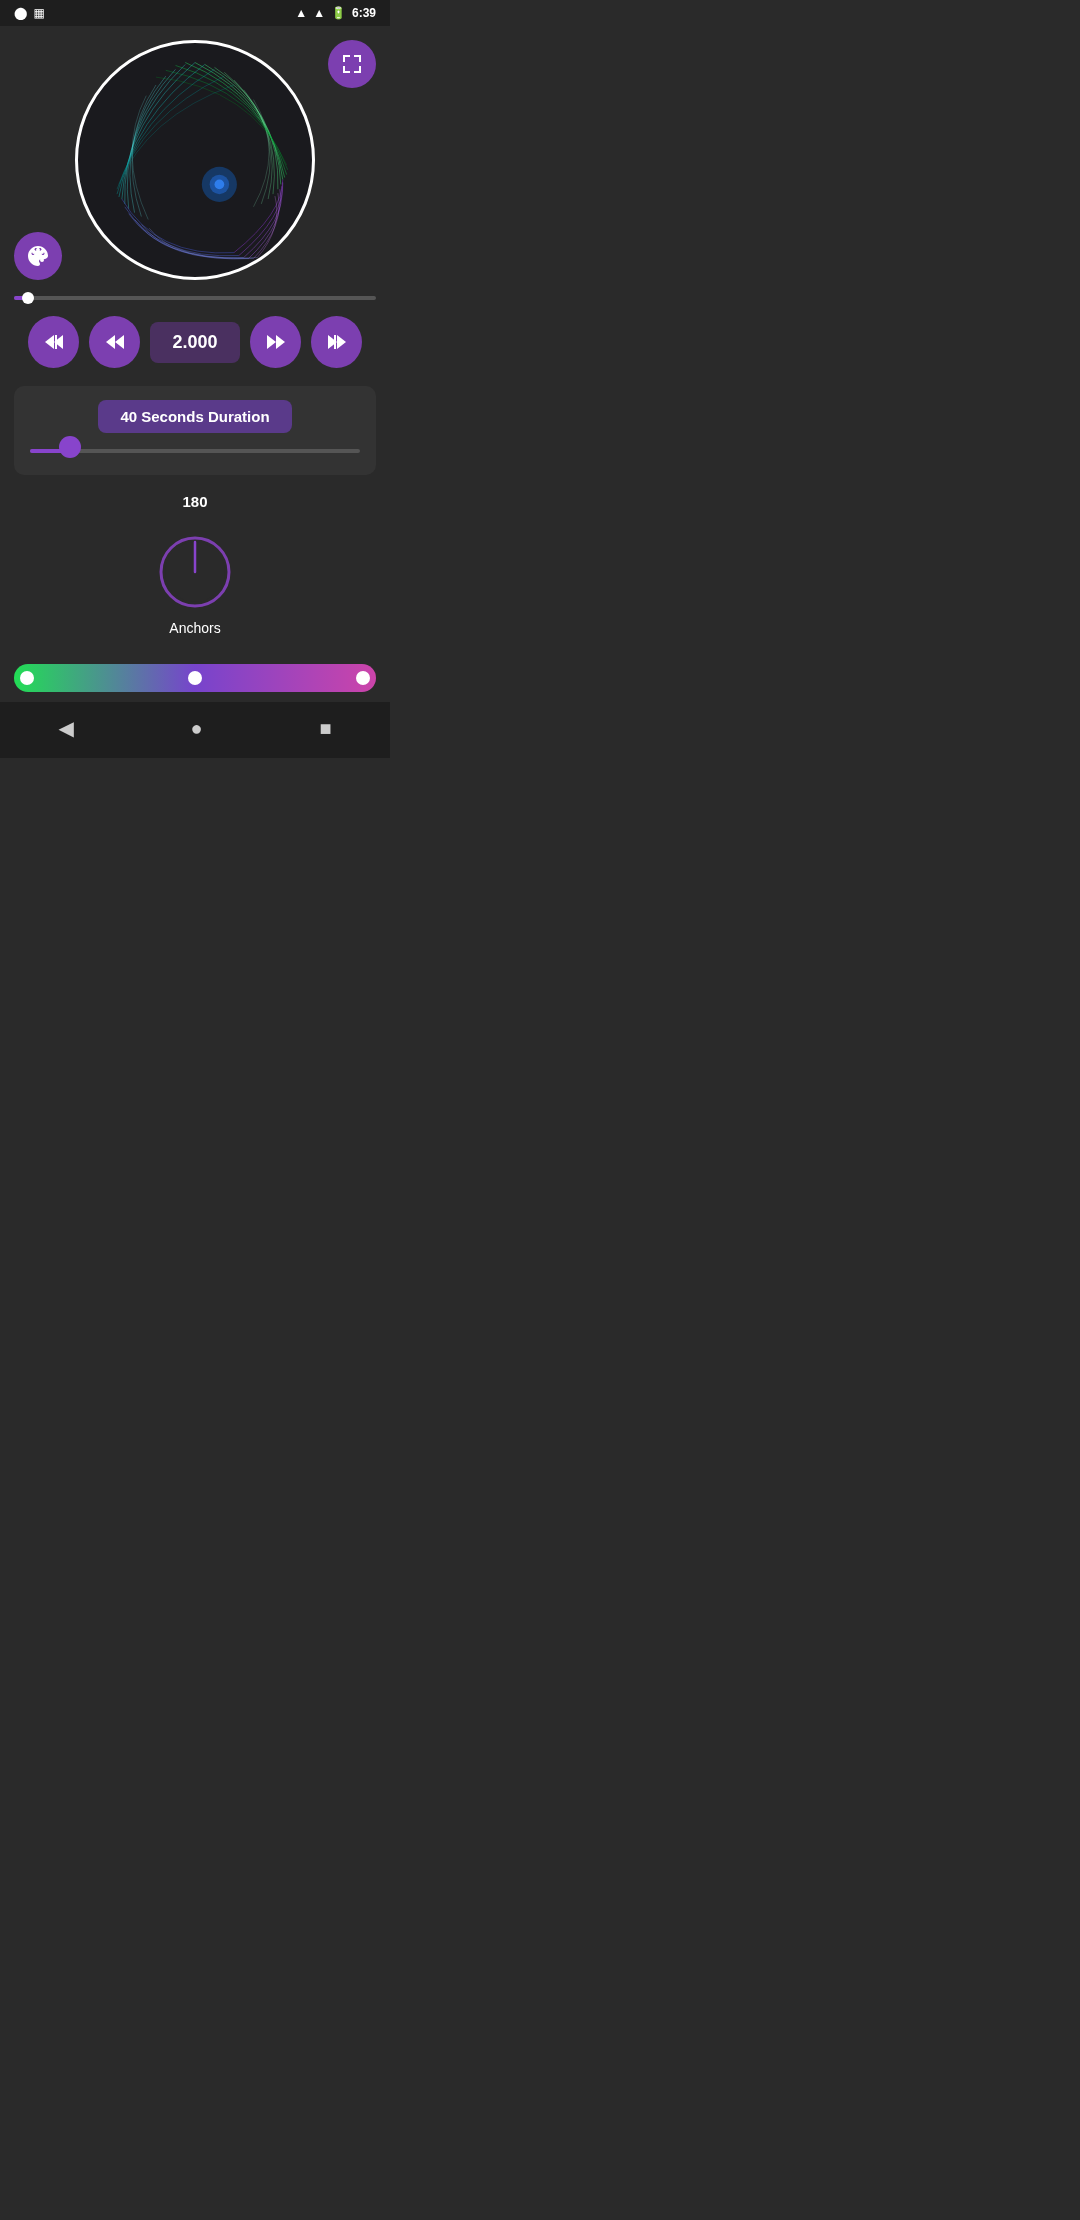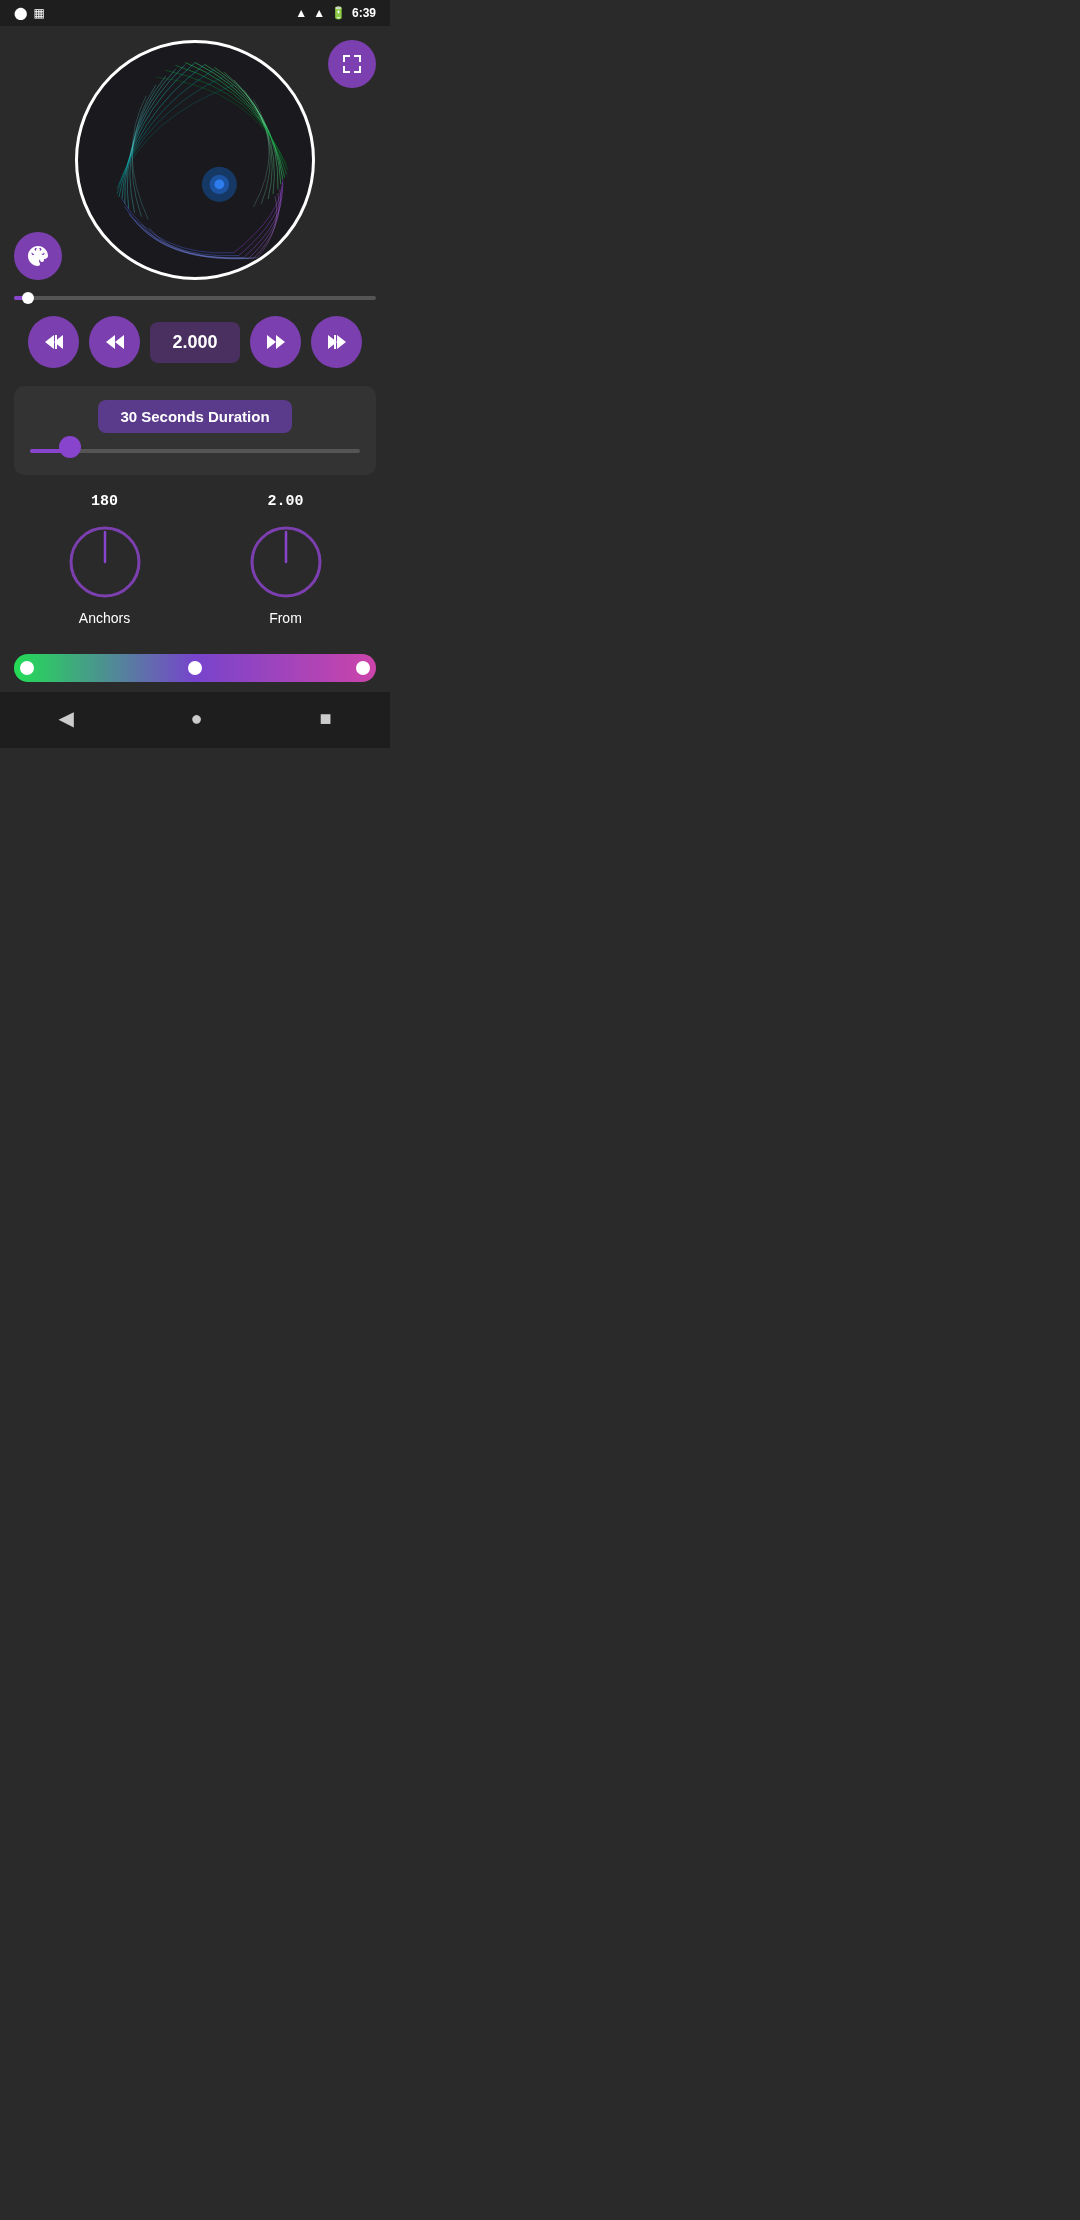--- a/index.html
+++ b/index.html
@@ -213,22 +213,21 @@
       display: flex;
       flex-direction: column;
       align-items: center;
       gap: 4px;
     }
 
     .knob-value {
       font-size: 15px;
       font-weight: 600;
       color: #fff;
-      margin-bottom: 8px;
-      font-family: Liberation Mono, monospace;
+      margin-bottom: 18px;
     }
 
     .knob-svg {
       width: 80px;
       height: 80px;
     }
 
     .knob-name {
       font-size: 14px;
       color: #ffffff;
@@ -396,21 +395,21 @@
     <svg width="22" height="22" viewBox="0 0 22 22" fill="white">
       <polygon points="2,4 11,11 2,18"></polygon>
       <polygon points="11,4 20,11 11,18"></polygon>
       <rect x="8" y="4" width="2" height="14" fill="white"></rect>
     </svg>
   </button>
 </div>
 
 <div class="duration-panel">
   <div class="duration-label-wrap">
-    <div class="duration-badge">30 Seconds Duration</div>
+    <div class="duration-badge">40 Seconds Duration</div>
   </div>
   <div class="duration-slider-wrap">
     <div class="dur-track">
       <div class="dur-fill"></div>
     </div>
     <div class="dur-thumb"></div>
   </div>
 </div>
 
 <div class="knobs-section">
@@ -419,30 +418,20 @@
     <div class="knob-value">180</div>
     <svg class="knob-svg" viewBox="0 0 80 80">
       <circle cx="40" cy="40" r="34" fill="none" stroke="#7c3fb0" stroke-width="3"></circle>
       <circle cx="40" cy="40" r="30" fill="#2a2a2a"></circle>
 
       <line x1="40" y1="40" x2="40" y2="10" stroke="#8844cc" stroke-width="2.5" stroke-linecap="round"></line>
     </svg>
     <div class="knob-name">Anchors</div>
   </div>
 
-  <div class="knob-container">
-    <div class="knob-value">2.00</div>
-    <svg class="knob-svg" viewBox="0 0 80 80">
-      <circle cx="40" cy="40" r="34" fill="none" stroke="#7c3fb0" stroke-width="3"></circle>
-      <circle cx="40" cy="40" r="30" fill="#2a2a2a"></circle>
-
-      <line x1="40" y1="40" x2="40" y2="10" stroke="#8844cc" stroke-width="2.5" stroke-linecap="round"></line>
-    </svg>
-    <div class="knob-name">From</div>
-  </div>
 
 
 </div>
 
 <div class="bottom-color-bar">
   <div class="color-bar-dot left"></div>
   <div class="color-bar-dot mid"></div>
   <div class="color-bar-dot right"></div>
 </div>
 

